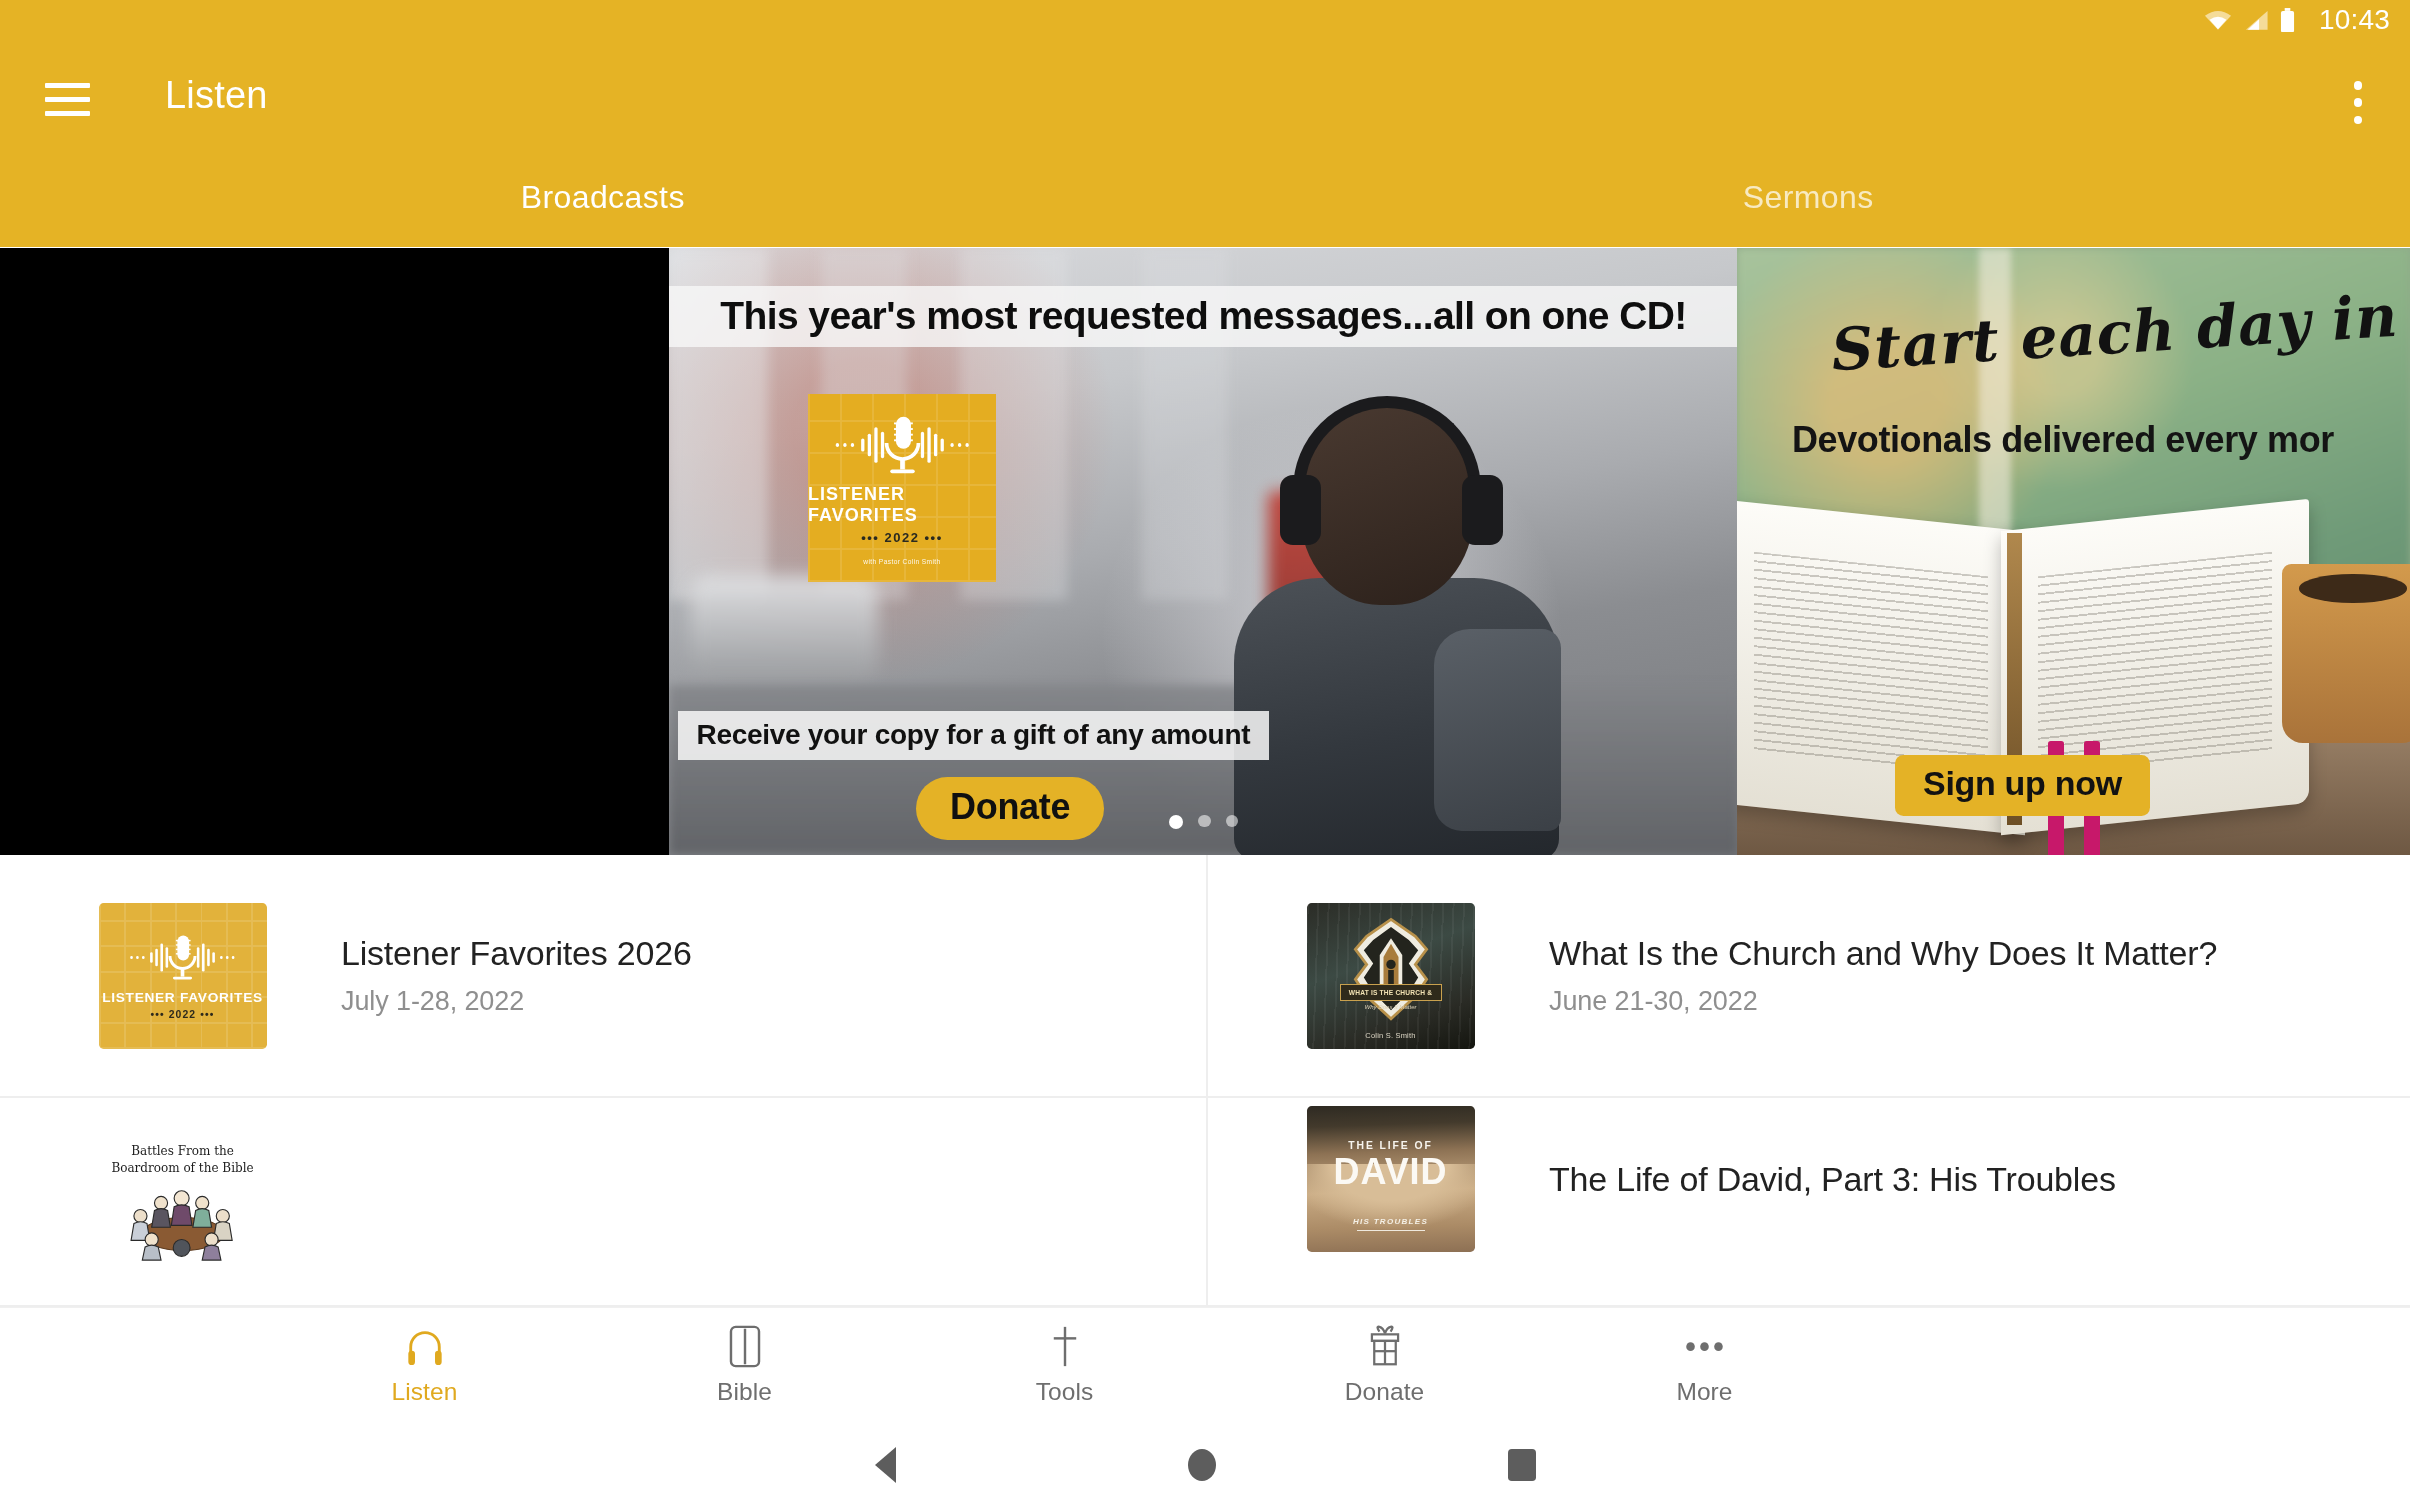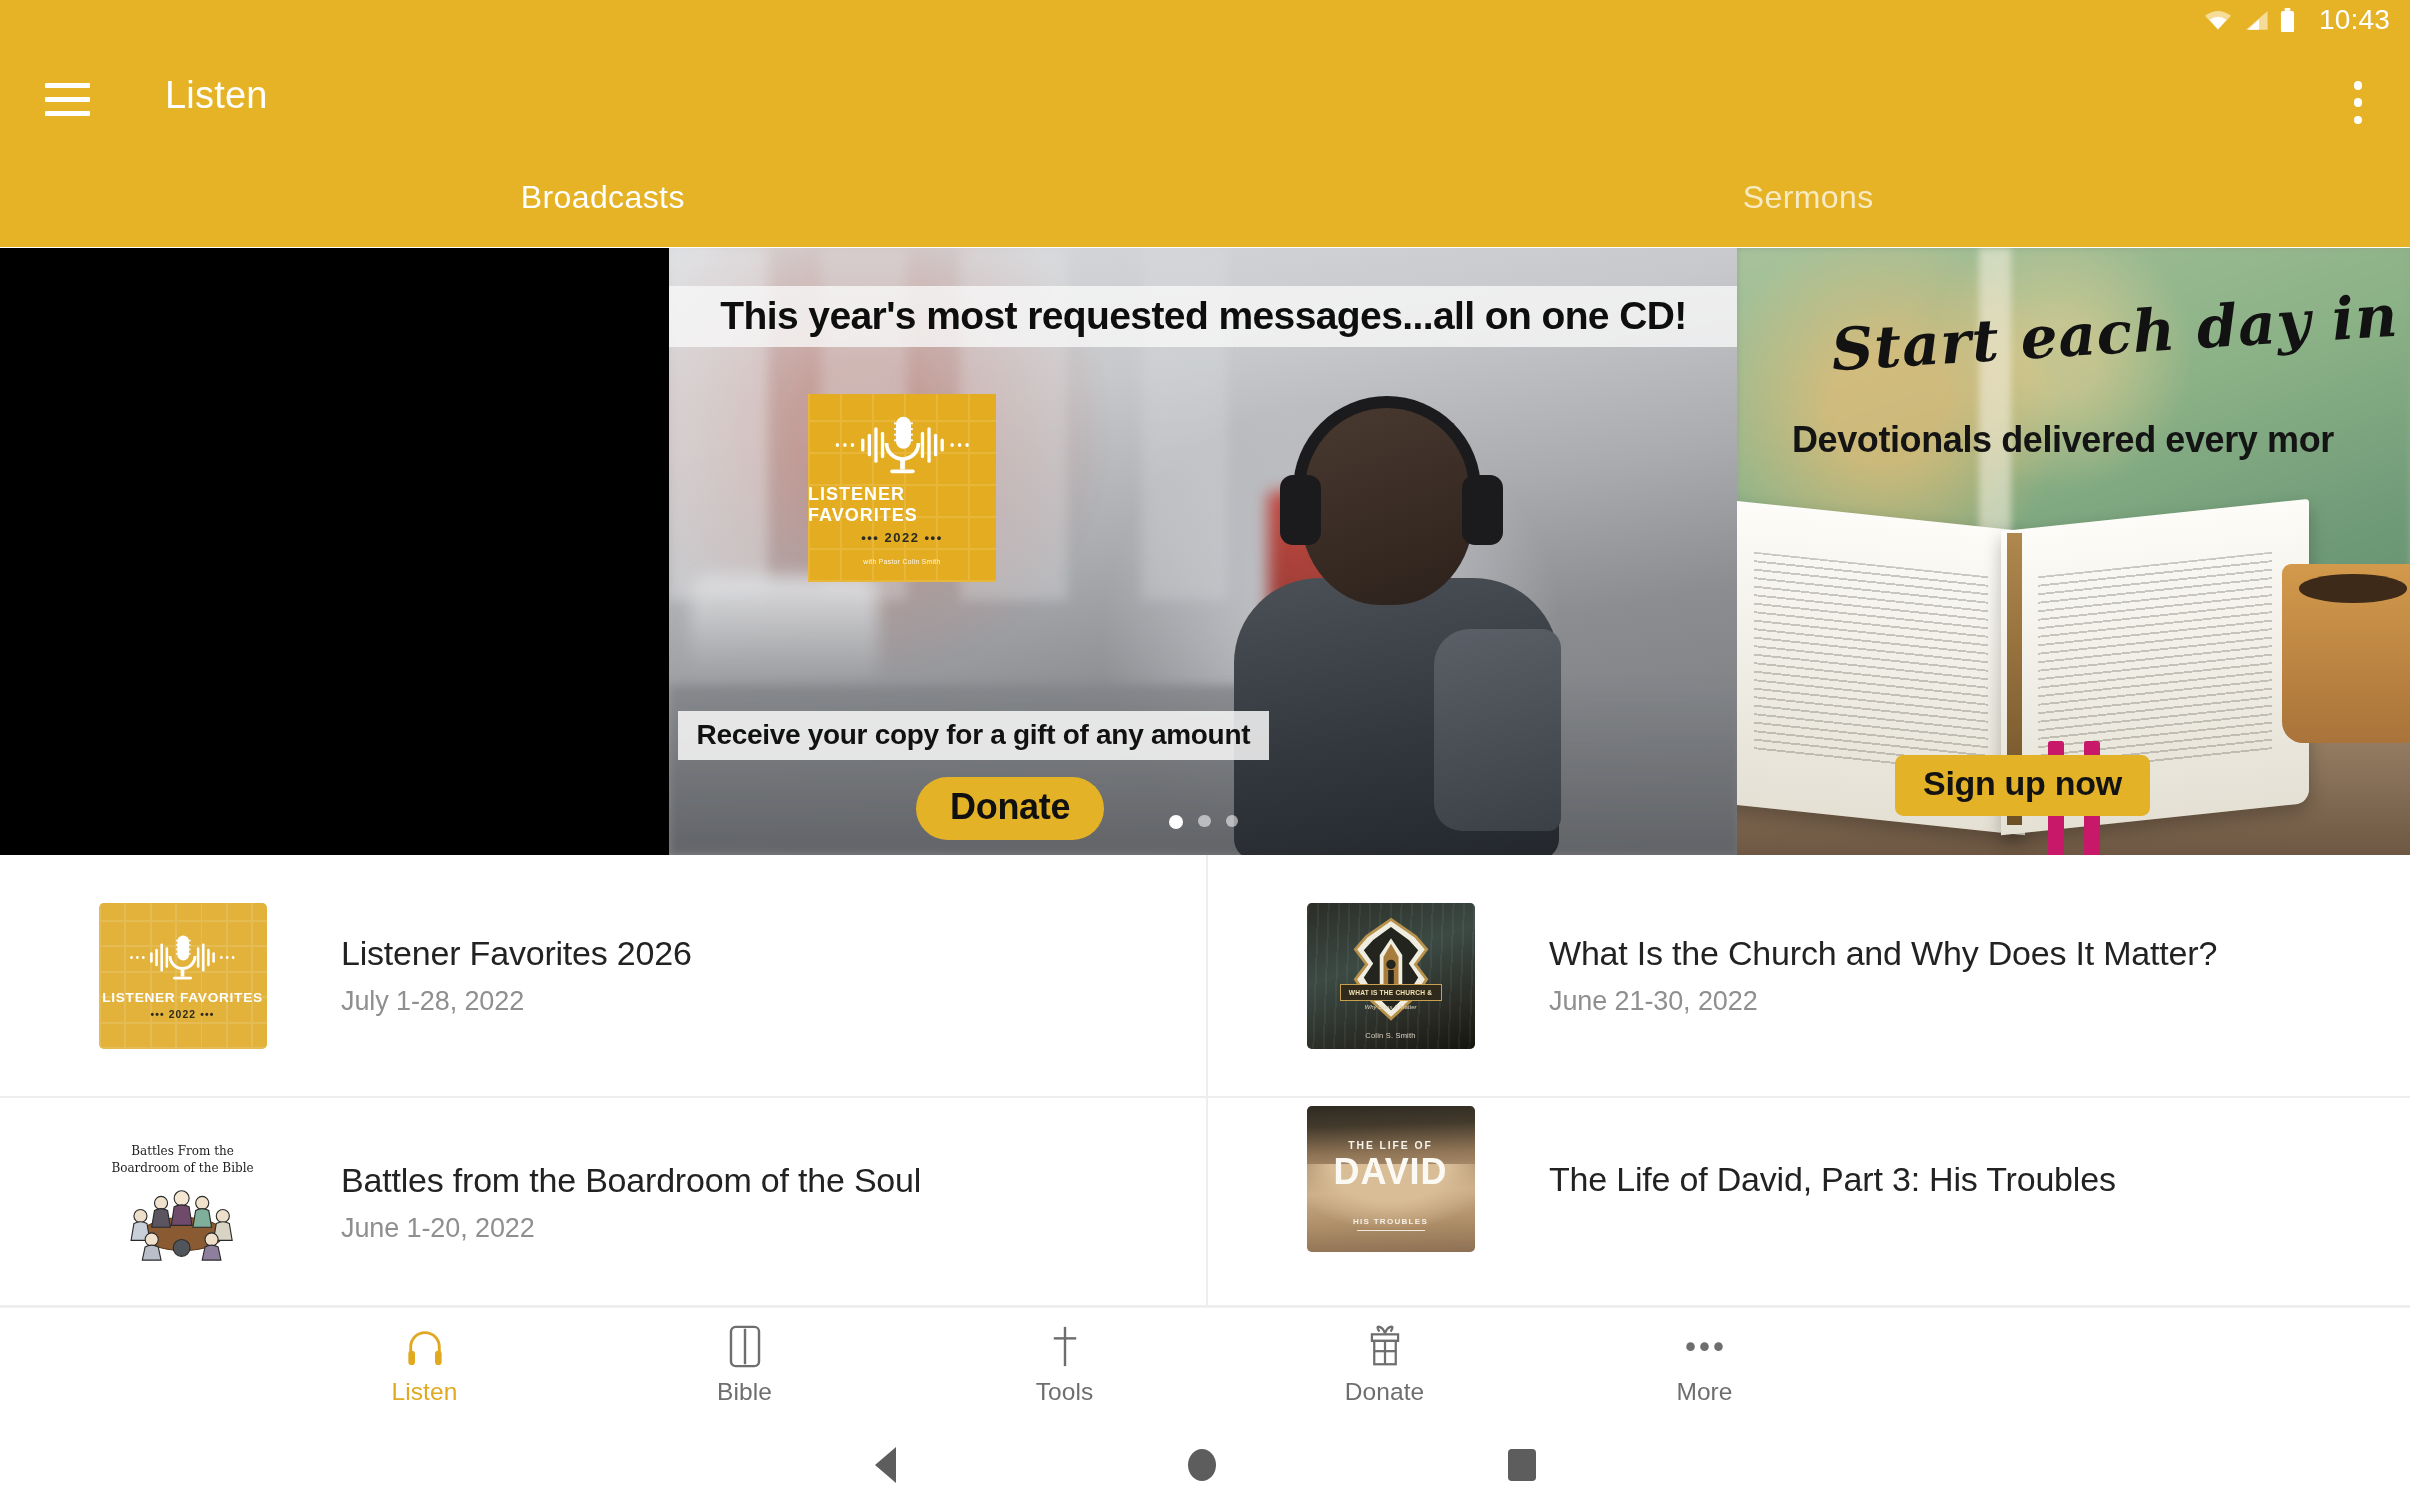--- a/index.html
+++ b/index.html
@@ -632,21 +632,21 @@
     color: #f7f4ee; font-size: 10.4px; font-weight: 700; letter-spacing: 1.9px;
   }
   .th-dv .t1 {
     position: absolute; left: 0; right: 0; top: 48px;
     text-align: center;
     color: #fbf9f4; font-size: 36px; font-weight: 700; letter-spacing: 0.9px; line-height: 1;
   }
   .th-dv .t2 {
     position: absolute; left: 0; right: 0; bottom: 21px;
     text-align: center;
-    color: #f5f0e6; font-size: 8px; font-weight: 700; letter-spacing: 1.3px;
+    color: #f5f0e6; font-size: 8px; font-weight: 700; letter-spacing: 1.3px; font-style: italic;
   }
   .th-dv .t2::after {
     content: "";
     display: block;
     width: 68px; height: 1.4px;
     background: #efe9de;
     margin: 3.8px auto 0;
   }
 
   
@@ -957,24 +957,20 @@
                 <circle cx="30" cy="55" r="7" fill="#f0e2cc"></circle>
                   <path d="M23 63 q7 -4 14 0 l3 14 h-20 z" fill="#b8bfc8"></path>
                 <circle cx="94" cy="55" r="7" fill="#eddfca"></circle>
                   <path d="M87 63 q7 -4 14 0 l3 14 h-20 z" fill="#8e7f9c"></path>
                 <circle cx="62" cy="64" r="9" fill="#50545b"></circle>
               </g>
             </svg>
           </span>
         </div>
       </div>
-      <div class="cell-text">
-        <div class="cell-title">Battles from the Boardroom of the Soul</div>
-        <div class="cell-sub">June 1-20, 2022</div>
-      </div>
     </div>
 
     <div class="cell c3">
       <div class="thumb">
         <div class="th-dv">
           <div class="ridge"></div>
           <div class="t0">THE LIFE OF</div>
           <div class="t1">DAVID</div>
           <div class="t2">HIS TROUBLES</div>
         </div>

